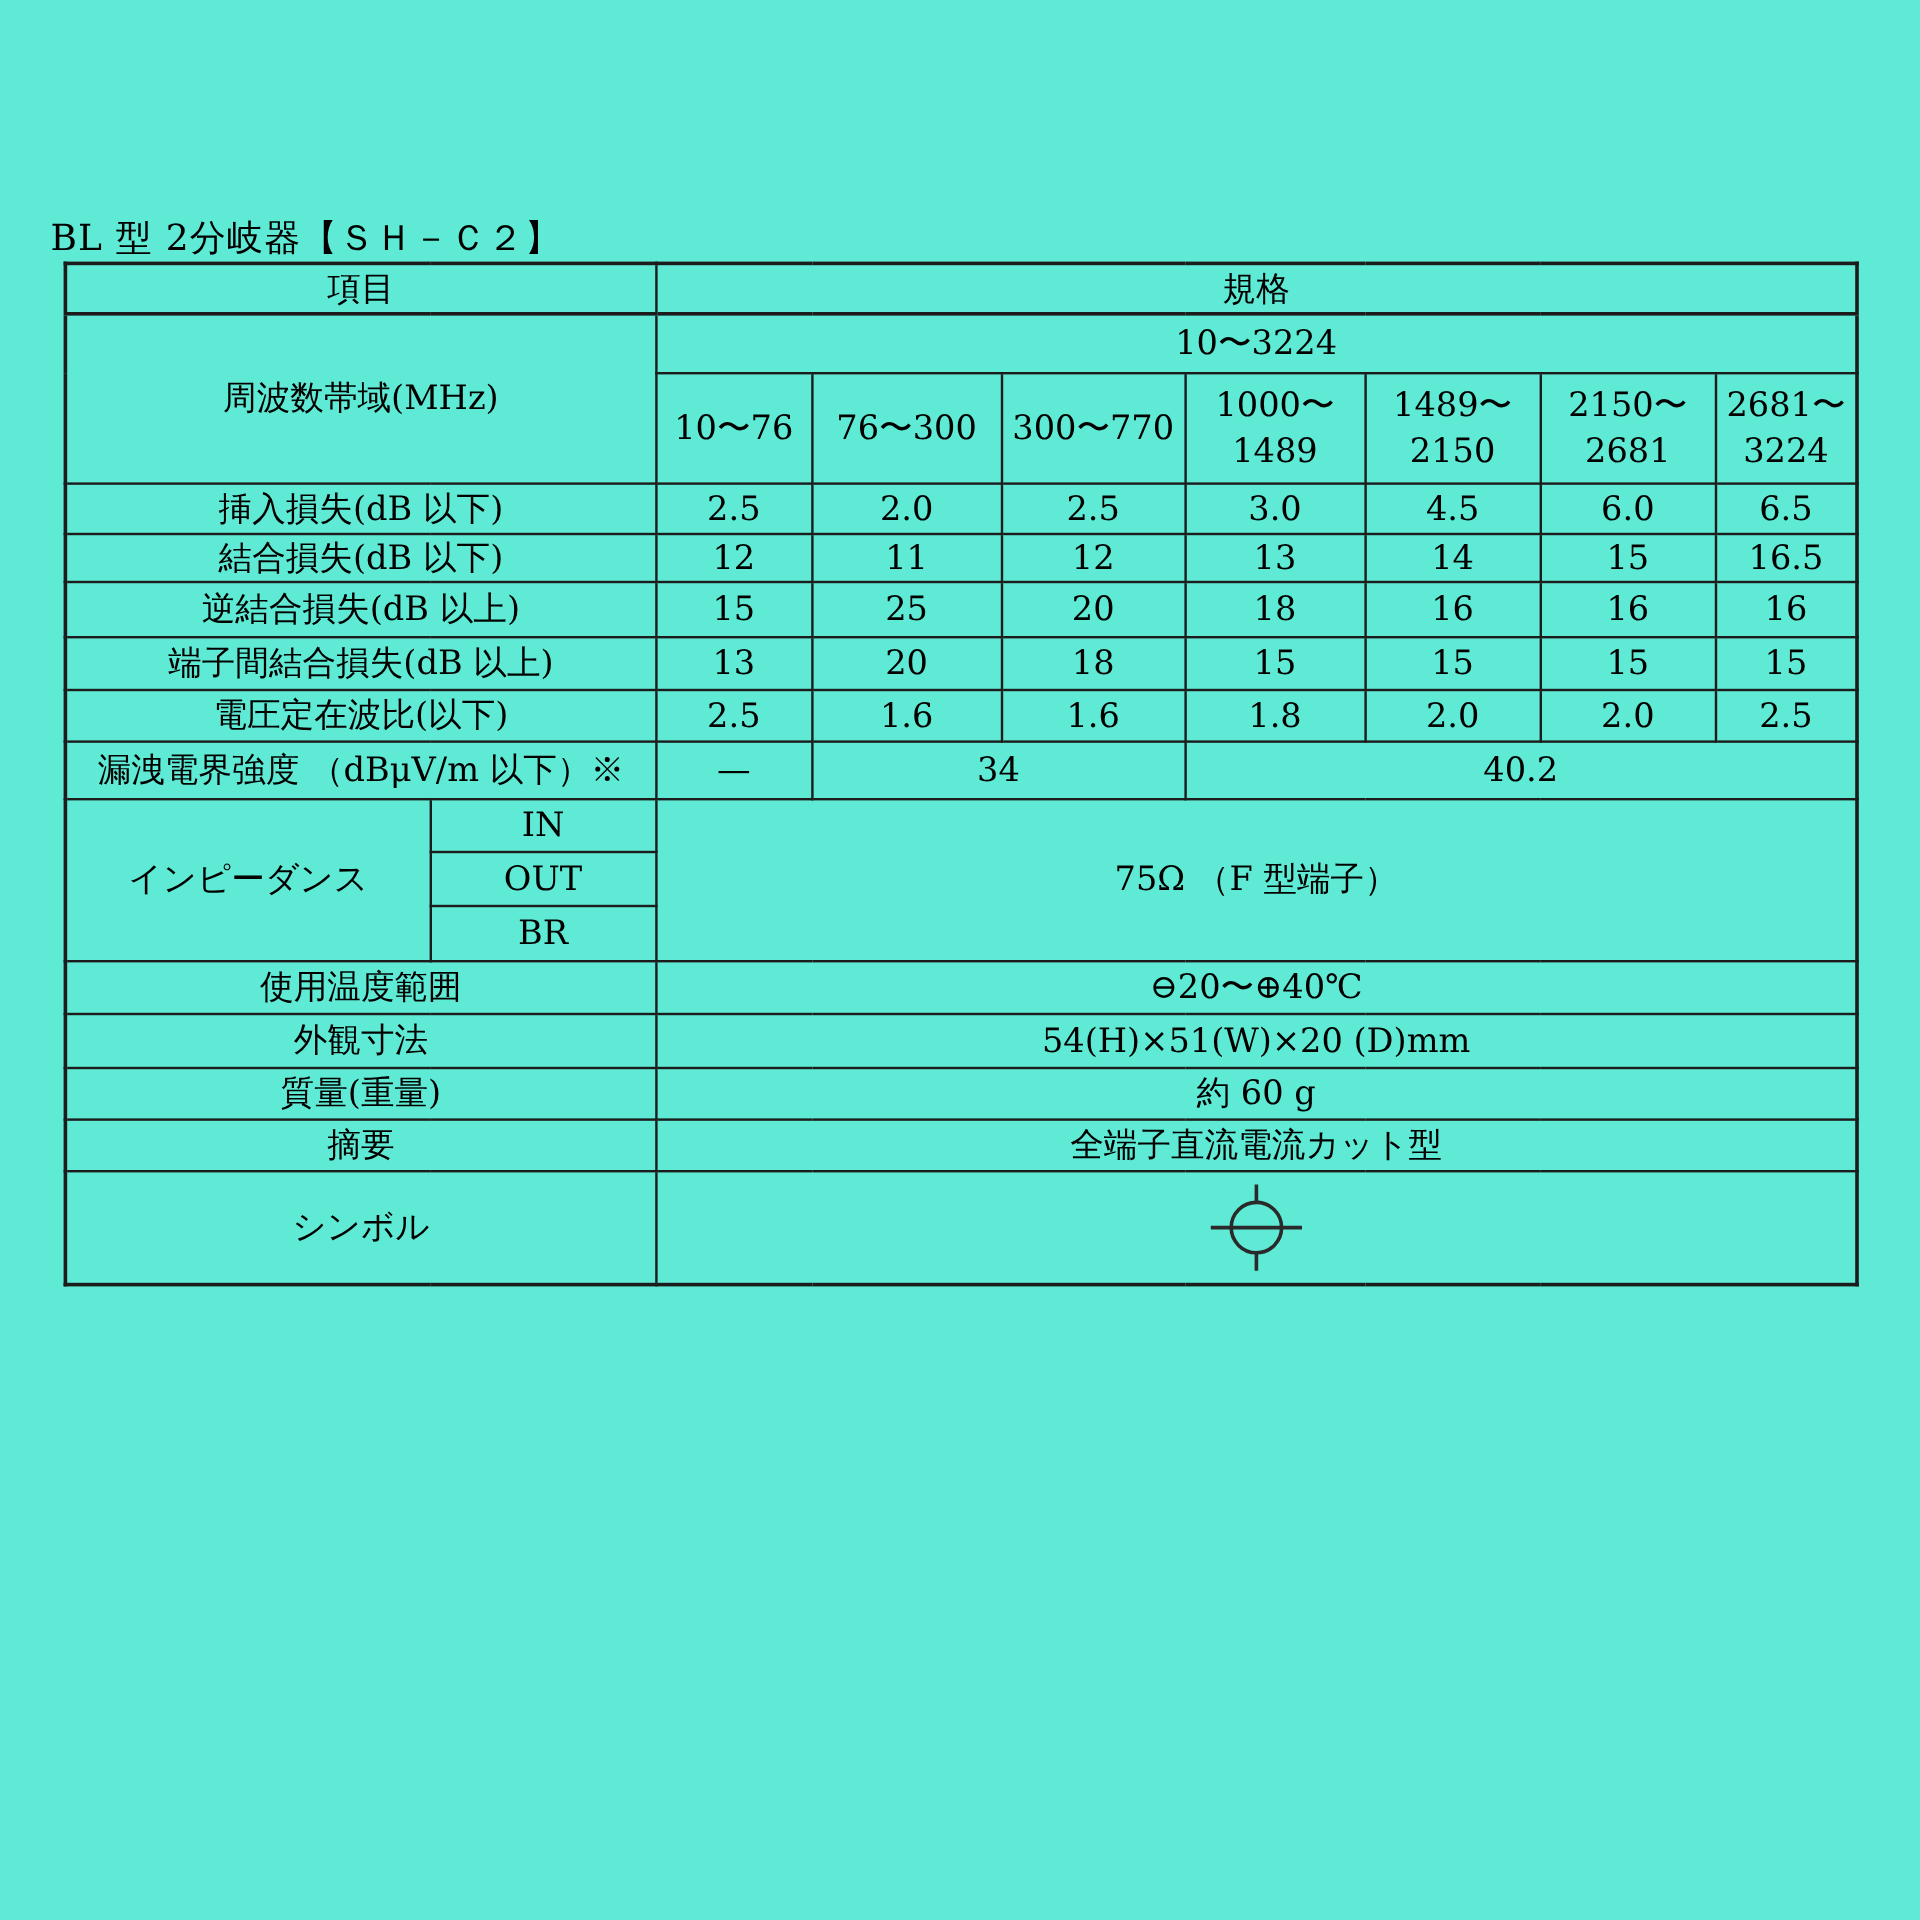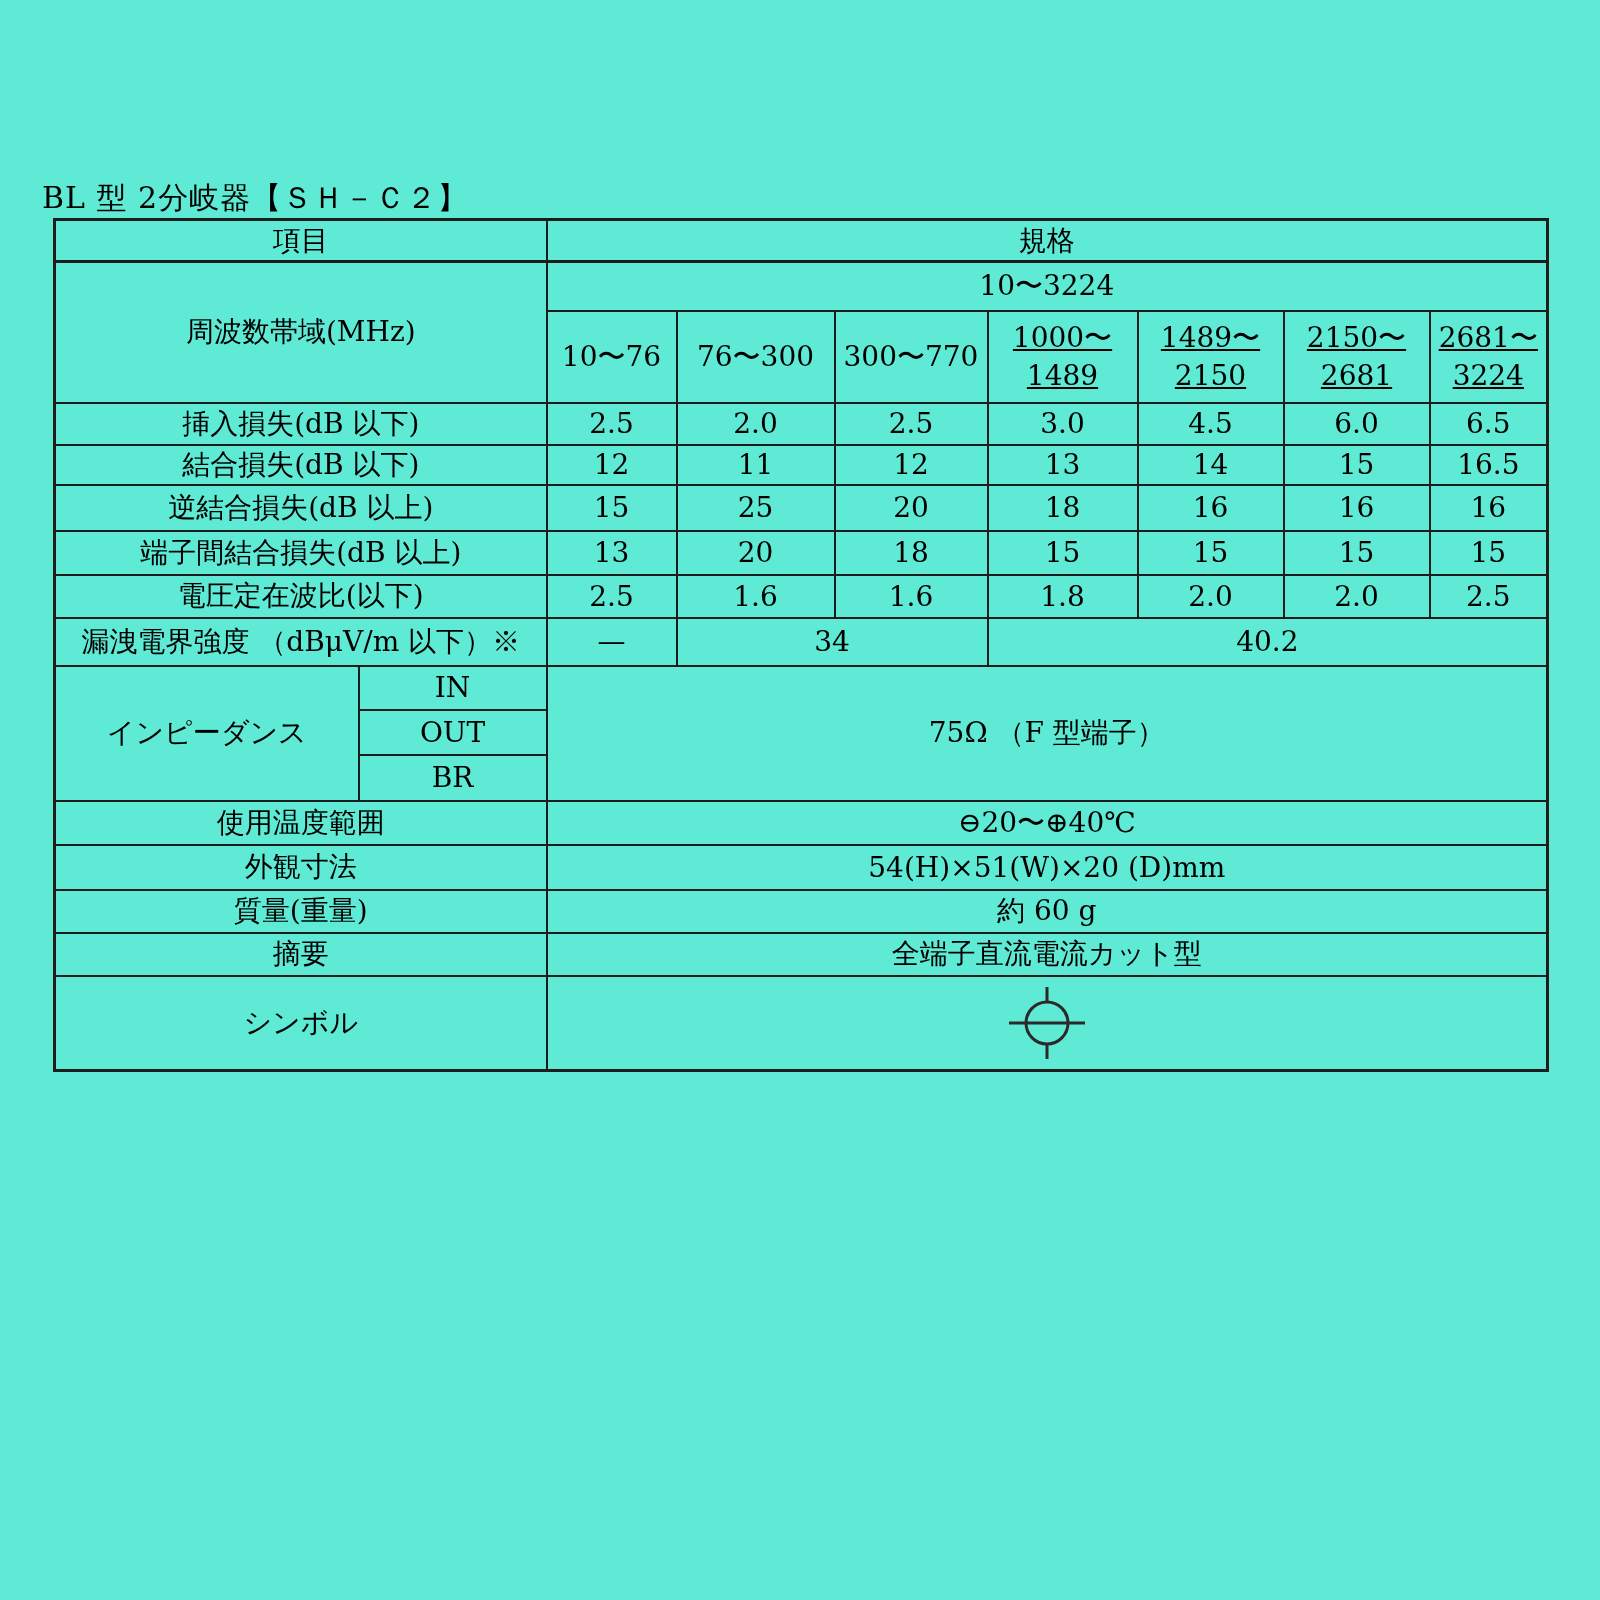--- a/index.html
+++ b/index.html
@@ -48,21 +48,20 @@
   td.lbl {
     text-align: left;
     padding-left: 12px;
   }
   td.val {
     font-size: 29px;
     margin-top: 24px;
   }
   .band2 div {
     line-height: 1.35;
-    text-decoration: underline;
   }
   .symbol-cell {
     text-align: center;
   }
   .footnote {
     position: absolute;
     left: 56px;
     top: 1078px;
     font-size: 29px;
     white-space: nowrap;

